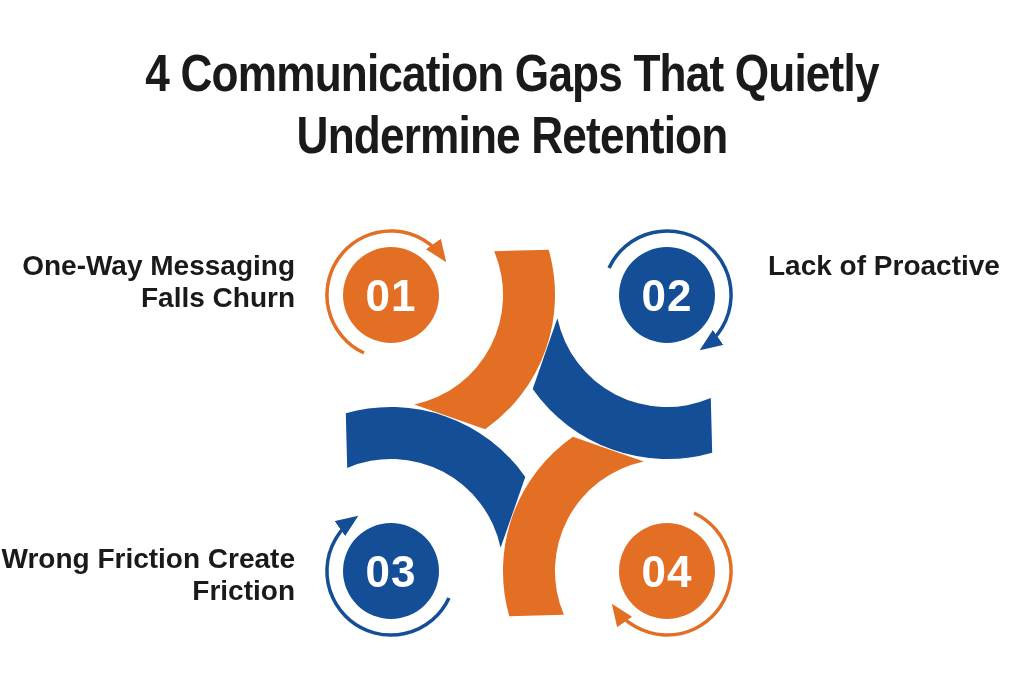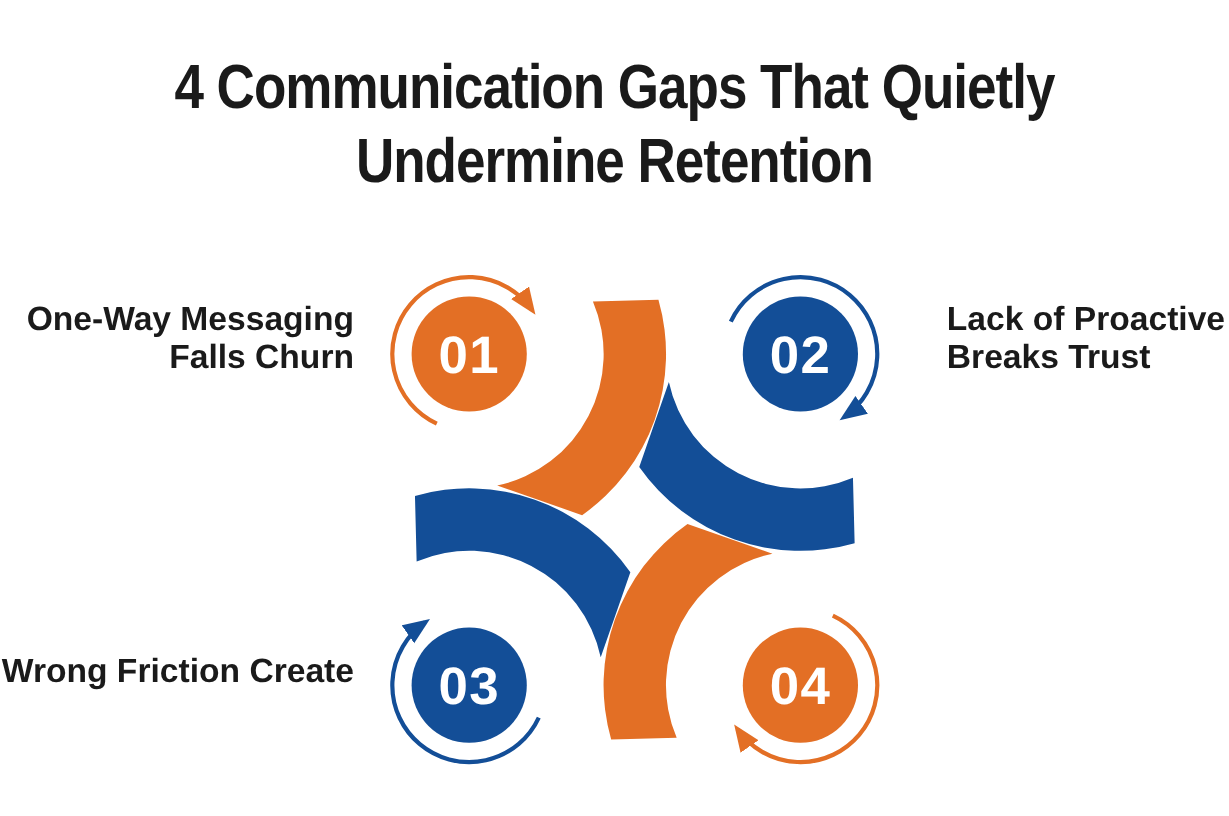--- a/index.html
+++ b/index.html
@@ -51,21 +51,21 @@
   .label{
     position:absolute;
     font-size:28px;
     font-weight:bold;
     line-height:32px;
     color:var(--text);
     white-space:nowrap;
   }
   .label span{display:block;}
   .label.align-right{text-align:right;}
-  .label.align-left{text-align:left;margin-left:21px;}
+  .label.align-left{text-align:left;}
   .label-1{right:729px;top:250px;}
   .label-2{left:768px;top:250px;}
   .label-3{right:729px;top:543px;}
   .label-4{left:768px;top:543px;}
 </style>
 </head>
 <body>
 
 <div class="canvas">
 
@@ -74,25 +74,25 @@
     <span>Undermine Retention</span>
   </h1>
 
   <div class="label align-right label-1">
     <span>One-Way Messaging</span>
     <span>Falls Churn</span>
   </div>
 
   <div class="label align-left label-2">
     <span>Lack of Proactive</span>
-    <span>Breaks Trust</span>
   </div>
 
   <div class="label align-right label-3">
     <span>Wrong Friction Create</span>
+    <span>Friction</span>
   </div>
 
 
   <svg class="diagram" viewBox="0 0 420 420" aria-hidden="true">
     <defs>
       <marker id="ah-orange" markerWidth="7" markerHeight="6" refX="5" refY="2.6" orient="auto">
         <path d="M0 0 L6.4 2.6 L0 5.2 Z" class="fill-orange"></path>
       </marker>
       <marker id="ah-blue" markerWidth="7" markerHeight="6" refX="5" refY="2.6" orient="auto">
         <path d="M0 0 L6.4 2.6 L0 5.2 Z" class="fill-blue"></path>

